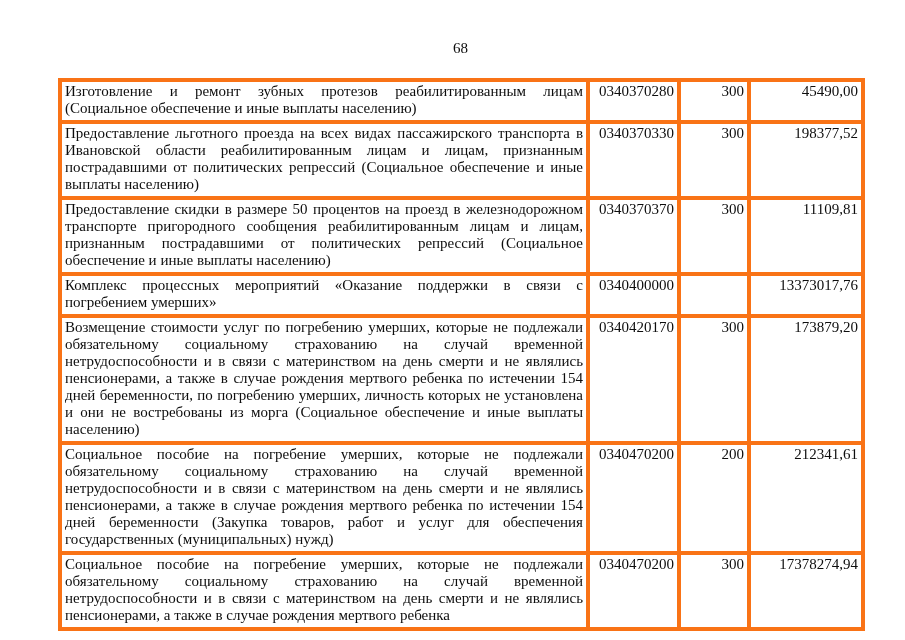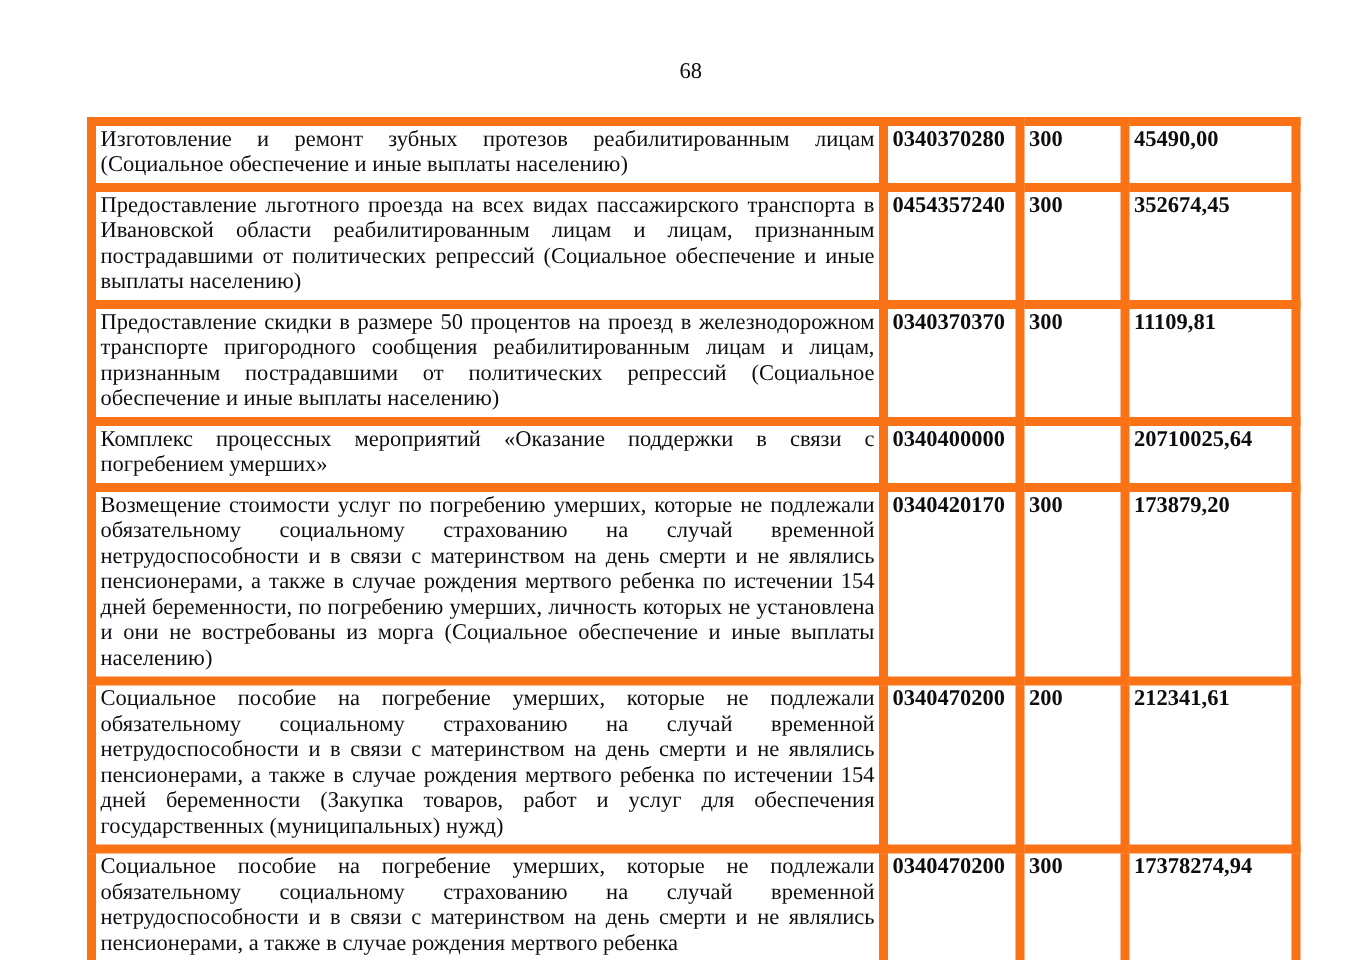--- a/index.html
+++ b/index.html
@@ -35,32 +35,31 @@
     border-collapse: collapse;
     table-layout: fixed;
     font-size: 15px;
     line-height: 17px;
   }
   table.budget col.c-name   { width: 528px; }
   table.budget col.c-code   { width: 91px; }
   table.budget col.c-vr     { width: 70px; }
   table.budget col.c-amount { width: 114px; }
   table.budget td {
-    border: 6px solid #f97316;
+    border: 4px solid #f97316;
     vertical-align: top;
     padding: 1px 3px 3px 3px;
   }
   td.name-cell {
     text-align: justify;
     padding-left: 4px;
     padding-right: 4px;
   }
   td.code-cell, td.vr-cell, td.amount-cell {
-    text-align: left;
-    font-weight: bold;
+    text-align: right;
   }
 </style>
 </head>
 <body>
 
 <div class="page">
 
   <div class="page-number">68</div>
 
   <table class="budget">
@@ -72,35 +71,35 @@
     </colgroup>
     <tbody>
       <tr>
         <td class="name-cell">Изготовление и ремонт зубных протезов реабилитированным лицам (Социальное обеспечение и иные выплаты населению)</td>
         <td class="code-cell">0340370280</td>
         <td class="vr-cell">300</td>
         <td class="amount-cell">45490,00</td>
       </tr>
       <tr>
         <td class="name-cell">Предоставление льготного проезда на всех видах пассажирского транспорта в Ивановской области реабилитированным лицам и лицам, признанным пострадавшими от политических репрессий (Социальное обеспечение и иные выплаты населению)</td>
-        <td class="code-cell">0454357240</td>
+        <td class="code-cell">0340370330</td>
         <td class="vr-cell">300</td>
-        <td class="amount-cell">352674,45</td>
+        <td class="amount-cell">198377,52</td>
       </tr>
       <tr>
         <td class="name-cell">Предоставление скидки в размере 50 процентов на проезд в железнодорожном транспорте пригородного сообщения реабилитированным лицам и лицам, признанным пострадавшими от политических репрессий (Социальное обеспечение и иные выплаты населению)</td>
         <td class="code-cell">0340370370</td>
         <td class="vr-cell">300</td>
         <td class="amount-cell">11109,81</td>
       </tr>
       <tr>
         <td class="name-cell">Комплекс процессных мероприятий «Оказание поддержки в связи с погребением умерших»</td>
         <td class="code-cell">0340400000</td>
         <td class="vr-cell"></td>
-        <td class="amount-cell">20710025,64</td>
+        <td class="amount-cell">13373017,76</td>
       </tr>
       <tr>
         <td class="name-cell">Возмещение стоимости услуг по погребению умерших, которые не подлежали обязательному социальному страхованию на случай временной нетрудоспособности и в связи с материнством на день смерти и не являлись пенсионерами, а также в случае рождения мертвого ребенка по истечении 154 дней беременности, по погребению умерших, личность которых не установлена и они не востребованы из морга (Социальное обеспечение и иные выплаты населению)</td>
         <td class="code-cell">0340420170</td>
         <td class="vr-cell">300</td>
         <td class="amount-cell">173879,20</td>
       </tr>
       <tr>
         <td class="name-cell">Социальное пособие на погребение умерших, которые не подлежали обязательному социальному страхованию на случай временной нетрудоспособности и в связи с материнством на день смерти и не являлись пенсионерами, а также в случае рождения мертвого ребенка по истечении 154 дней беременности (Закупка товаров, работ и услуг для обеспечения государственных (муниципальных) нужд)</td>
         <td class="code-cell">0340470200</td>

